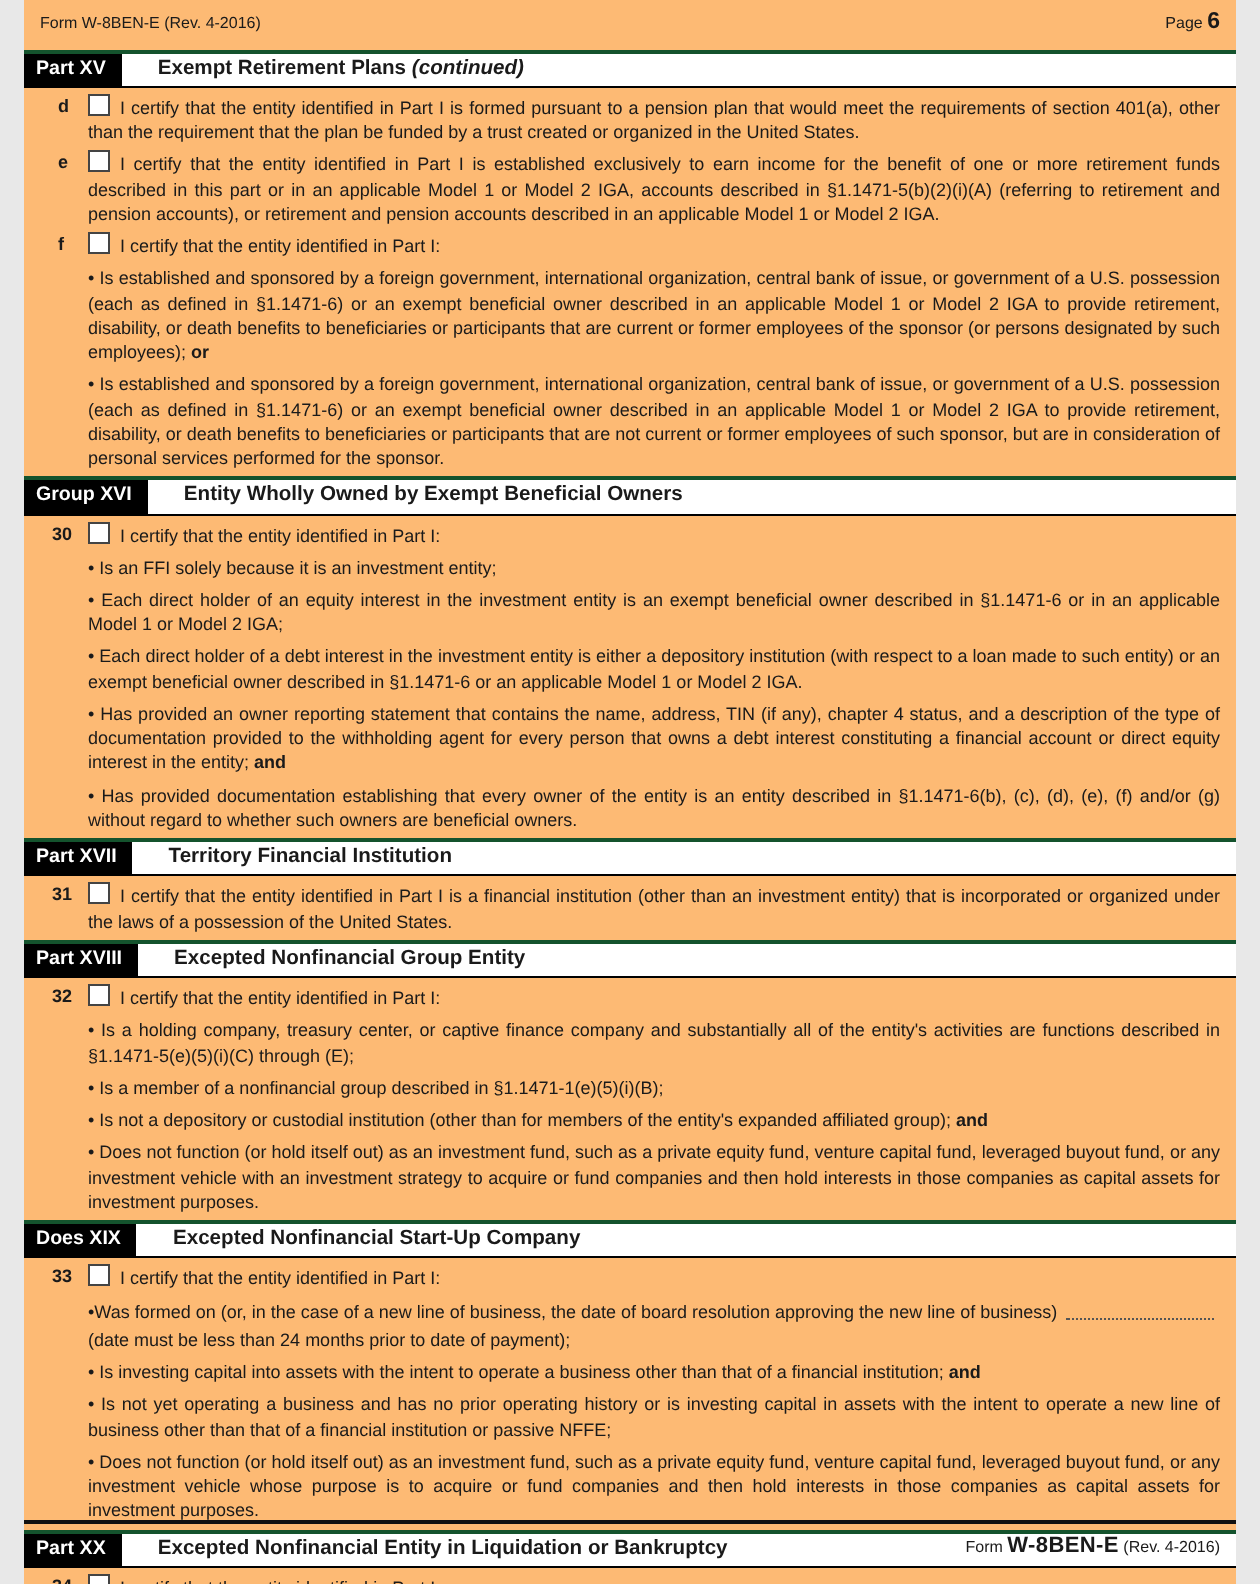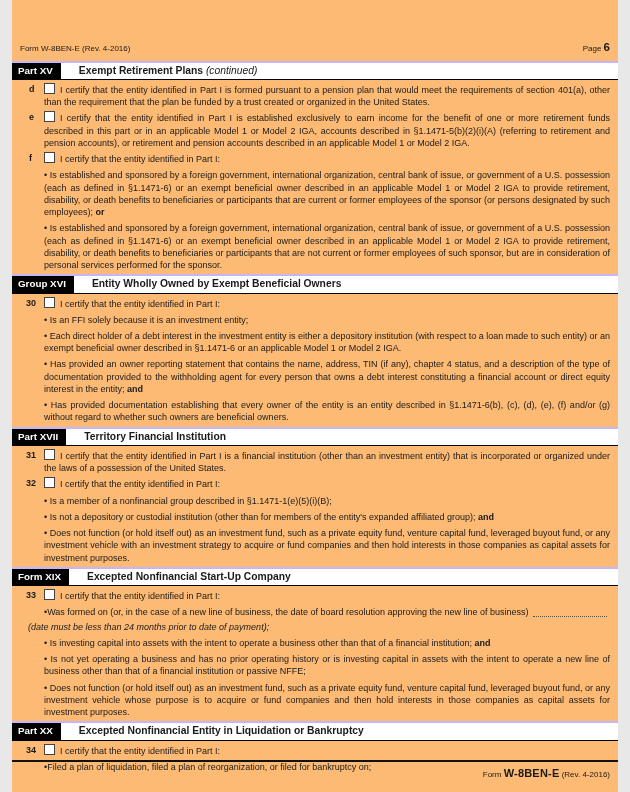--- a/index.html
+++ b/index.html
@@ -4,48 +4,48 @@
 <style>
   html,body { margin:0; padding:0; background:#e8e8e8; }
   .page {
     position:relative; width:606px; height:792px; margin:0 auto;
     background:#fdba74; color:#1a1a1a; overflow:hidden;
     font-family:"Liberation Sans", sans-serif; font-size:9px; line-height:1.36;
   }
   
   .tophdr { display:flex; justify-content:space-between; align-items:baseline; padding:4px 8px 2px 8px; }
   .formline { font-size:8px; }
-  .pageno { font-size:8px;margin-top:36px; }
+  .pageno { font-size:8px; }
   .pageno b { font-size:11.5px; }
   
   .part-bar {
     display:flex; align-items:stretch; margin-top:3px;
-    border-top:2px solid #c4b5fd; border-bottom:1px solid #000; background:#fff;
+    border-top:2px solid #14532d; border-bottom:1px solid #000; background:#fff;
   }
   .badge {
     background:#000; color:#fff; font-weight:bold; font-size:9.8px;
     padding:1px 8px 2px 6px; white-space:nowrap;
   }
   .part-title { font-weight:bold; font-size:10.3px; padding:1px 0 1px 18px; white-space:nowrap; }
-  .part-title i { font-weight:normal;text-align:right; }
+  .part-title i { font-weight:bold;text-align:right; }
   
   .item { position:relative; margin:3px 8px 2px 32px; text-align:justify; }
   .ilabel { position:absolute; left:-15px; top:0; font-weight:bold; }
   .ilabel.num { left:-18px; }
   .cbx {
     display:inline-block; width:9px; height:9px; border:1px solid #444;
     background:#fff; vertical-align:-1px; margin-right:5px;
   }
   .bullet { position:relative; margin:4px 8px 2px 32px; text-align:justify; }
   .bullet::before { content:"• "; }
   .brow { display:flex; align-items:flex-end; text-align:center; }
   .brow .btxt { white-space:nowrap; }
   .fill { flex:1 1 auto; min-width:40px; border-bottom:1.2px dotted #555; margin:0 3px 2px 4px; height:9px; }
   .semi { white-space:nowrap; }
-  .cont { margin:2px 8px 2px 16px;font-style:italic; }
+  .cont { margin:2px 8px 2px 32px; }
   .bw { font-weight:bold; }
   
   .foot-rule { position:absolute; left:0; right:0; top:760px; border-top:2.5px solid #111; }
   .footer { position:absolute; right:8px; top:766px; font-size:8px; }
   .footer .fname { font-size:11px; font-weight:bold; letter-spacing:0.2px; }
 </style>
 </head>
 <body>
 
 <div class="page">
@@ -76,43 +76,49 @@
 
   <div class="part-bar">
     <span class="badge">Group XVI</span>
     <span class="part-title">Entity Wholly Owned by Exempt Beneficial Owners</span>
   </div>
 
   <div class="item">
     <span class="ilabel num">30</span><span class="cbx"></span><span>I certify that the entity identified in Part I:</span>
   </div>
   <div class="bullet"><span>Is an FFI solely because it is an investment entity;</span></div>
+  <div class="bullet"><span>Each direct holder of an equity interest in the investment entity is an exempt beneficial owner described in §1.1471-6 or in an applicable Model 1 or Model 2 IGA;</span></div>
   <div class="bullet"><span>Each direct holder of a debt interest in the investment entity is either a depository institution (with respect to a loan made to such entity) or an exempt beneficial owner described in §1.1471-6 or an applicable Model 1 or Model 2 IGA.</span></div>
   <div class="bullet"><span>Has provided an owner reporting statement that contains the name, address, TIN (if any), chapter 4 status, and a description of the type of documentation provided to the withholding agent for every person that owns a debt interest constituting a financial account or direct equity interest in the entity; </span><b class="bw">and</b></div>
   <div class="bullet"><span>Has provided documentation establishing that every owner of the entity is an entity described in §1.1471-6(b), (c), (d), (e), (f) and/or (g) without regard to whether such owners are beneficial owners.</span></div>
 
   <div class="part-bar">
     <span class="badge">Part XVII</span>
     <span class="part-title">Territory Financial Institution</span>
   </div>
 
   <div class="item">
     <span class="ilabel num">31</span><span class="cbx"></span><span>I certify that the entity identified in Part I is a financial institution (other than an investment entity) that is incorporated or organized under the laws of a possession of the United States.</span>
   </div>
 
+  <div class="part-bar">
+    <span class="badge">Part XVIII</span>
+    <span class="part-title">Excepted Nonfinancial Group Entity</span>
+  </div>
 
   <div class="item">
     <span class="ilabel num">32</span><span class="cbx"></span><span>I certify that the entity identified in Part I:</span>
   </div>
+  <div class="bullet"><span>Is a holding company, treasury center, or captive finance company and substantially all of the entity's activities are functions described in §1.1471-5(e)(5)(i)(C) through (E);</span></div>
   <div class="bullet"><span>Is a member of a nonfinancial group described in §1.1471-1(e)(5)(i)(B);</span></div>
   <div class="bullet"><span>Is not a depository or custodial institution (other than for members of the entity's expanded affiliated group); </span><b class="bw">and</b></div>
   <div class="bullet"><span>Does not function (or hold itself out) as an investment fund, such as a private equity fund, venture capital fund, leveraged buyout fund, or any investment vehicle with an investment strategy to acquire or fund companies and then hold interests in those companies as capital assets for investment purposes.</span></div>
 
   <div class="part-bar">
-    <span class="badge">Form XIX</span>
+    <span class="badge">Does XIX</span>
     <span class="part-title">Excepted Nonfinancial Start-Up Company</span>
   </div>
 
   <div class="item">
     <span class="ilabel num">33</span><span class="cbx"></span><span>I certify that the entity identified in Part I:</span>
   </div>
   <div class="bullet brow">
       <span class="btxt">Was formed on (or, in the case of a new line of business, the date of board resolution approving the new line of business)</span>
       <span class="fill"></span>
     </div>

